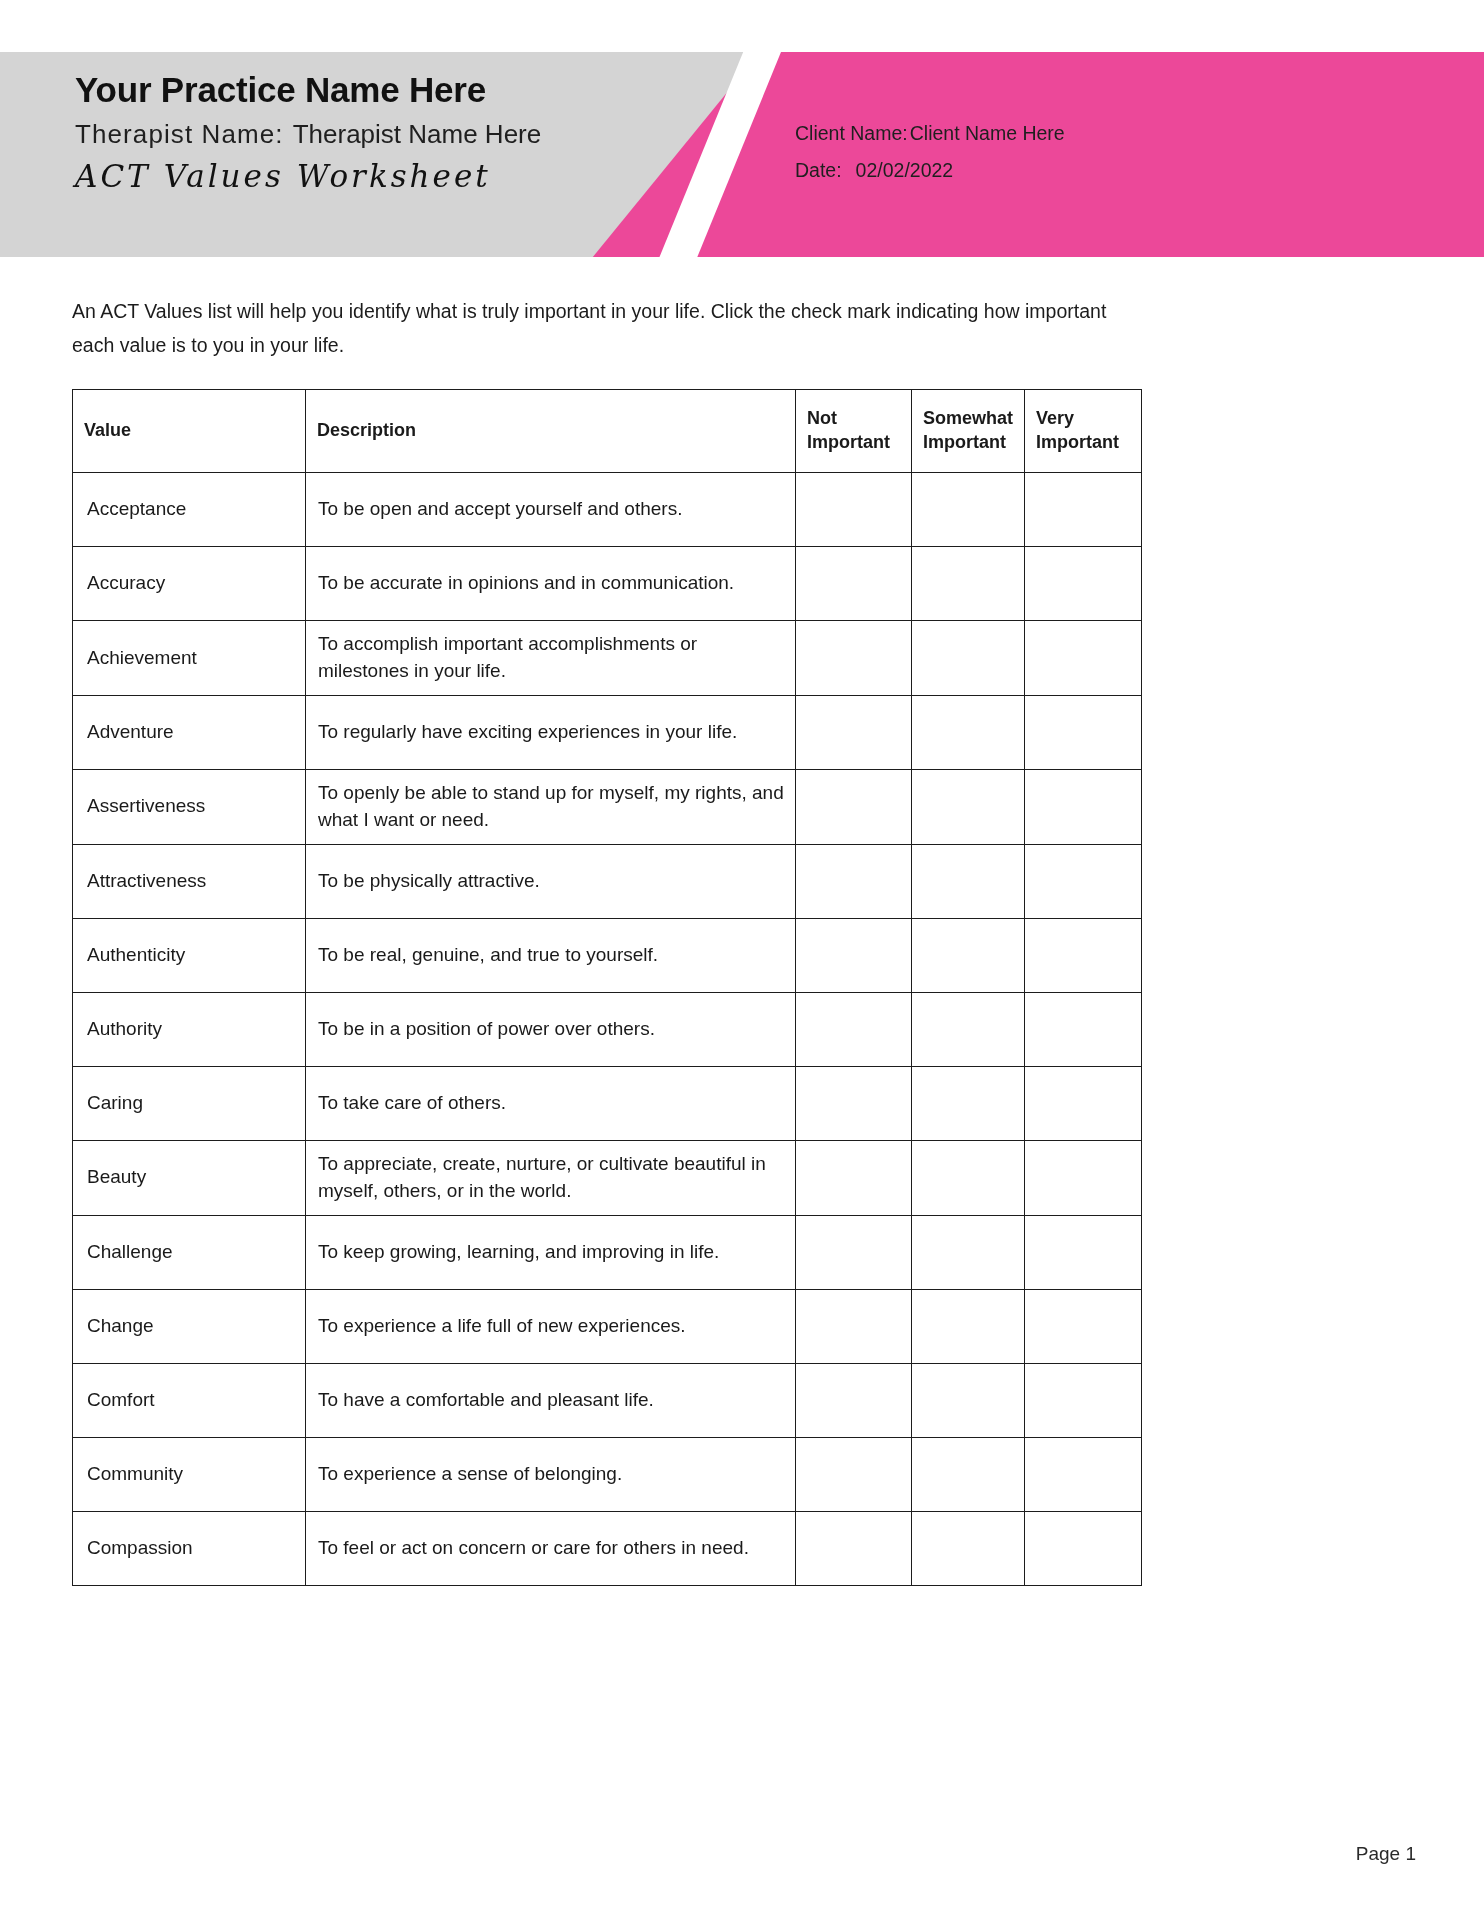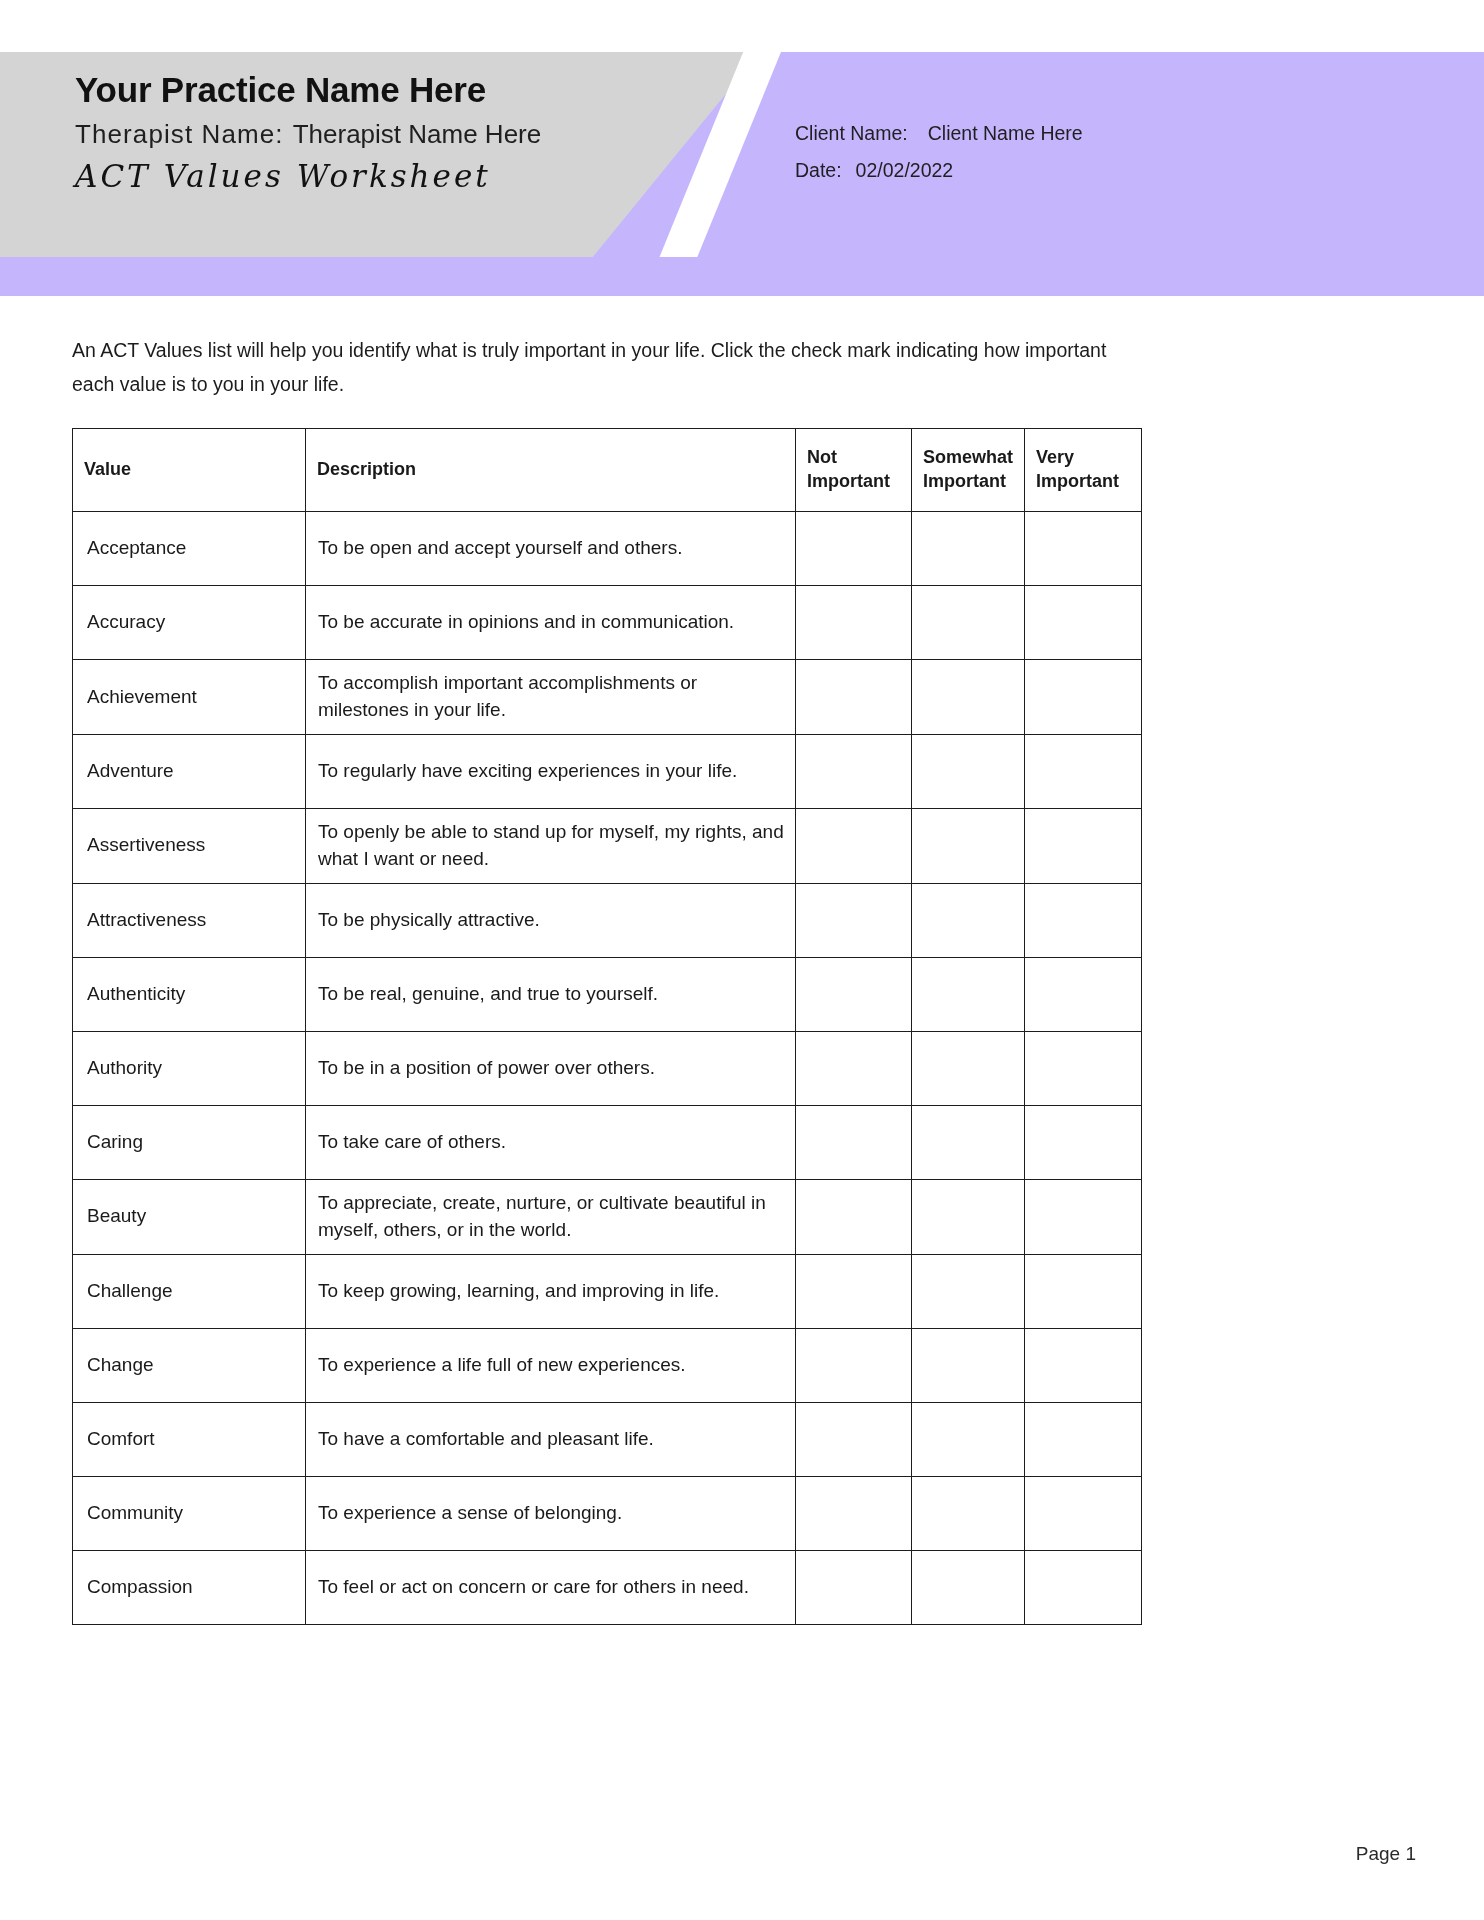--- a/index.html
+++ b/index.html
@@ -13,24 +13,24 @@
     font-family: "Liberation Sans", sans-serif;
     color: #1a1a1a;
     position: relative;
     overflow: hidden;
   }
 
   
   .header-banner {
     position: relative;
     width: 1484px;
-    height: 244px;
+    height: 205px;
     margin-top: 52px;
     overflow: hidden;
-    background: #c4b5fd;
+    background: #ec4899;
   }
   .header-left-shape {
     position: absolute;
     left: 0;
     top: 0;
     width: 760px;
     height: 205px;
     background: #d4d4d4;
     clip-path: polygon(0 0, 100% 0, 78% 100%, 0 100%);
   }
@@ -85,21 +85,21 @@
     z-index: 3;
   }
   .client-line, .date-line {
     font-size: 19.5px;
     color: #1f1f1f;
     white-space: nowrap;
   }
   .date-line {
     margin-top: 14px;
   }
-  .client-value { margin-left: 20px; }
+  .client-value { margin-left: 2px; }
   .date-value { margin-left: 14px; margin-top: 6px; }
 
   
   .intro {
     margin: 38px 72px 0 72px;
     width: 1070px;
     font-size: 19.5px;
     line-height: 1.72;
     color: #1c1c1c;
   }

